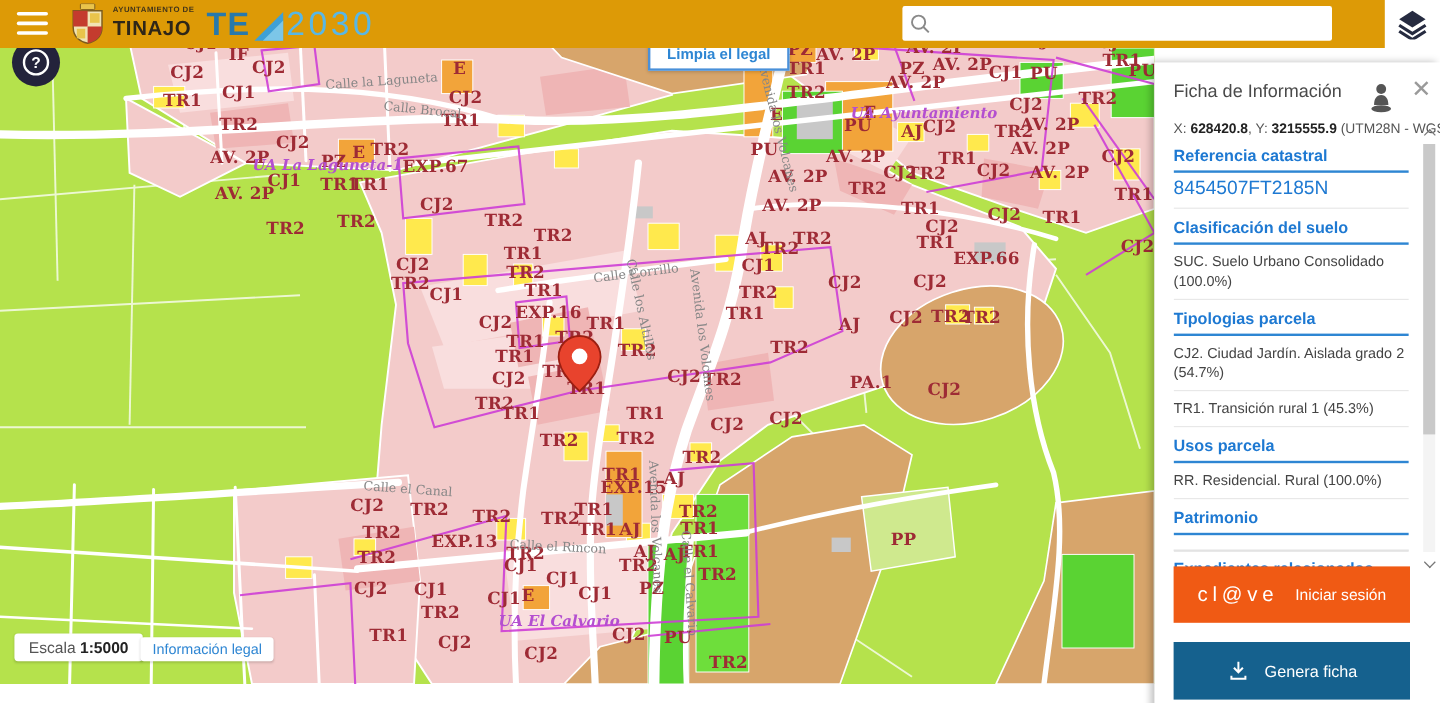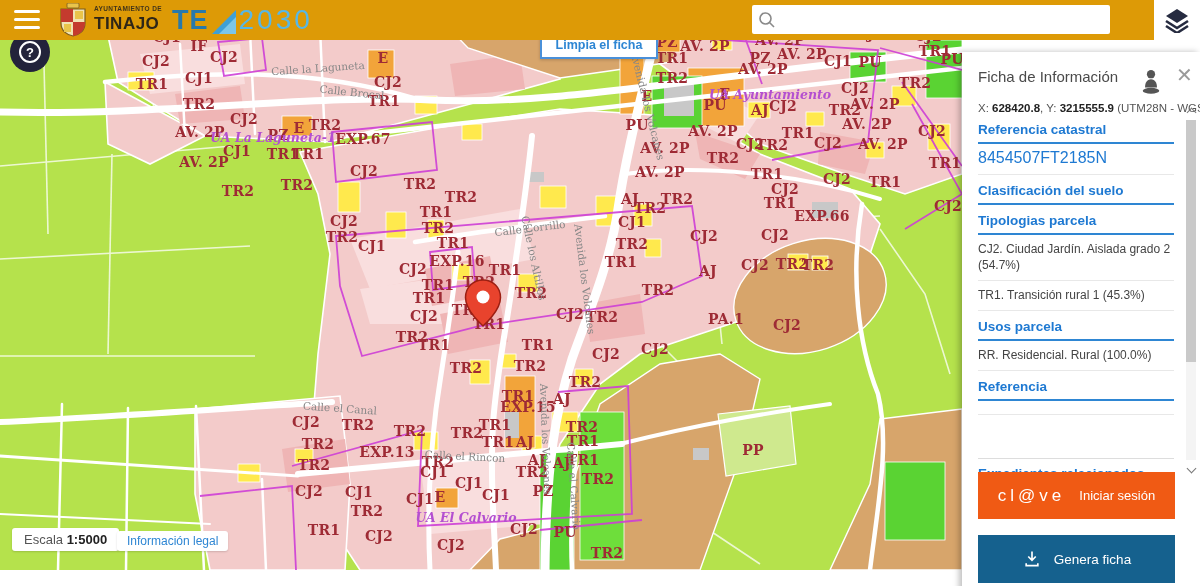--- a/index.html
+++ b/index.html
@@ -390,21 +390,21 @@
       <svg width="38" height="48" viewBox="0 0 38 48">
         <path d="M19,1 C9,1 1.5,8.5 1.5,18.5 C1.5,32 19,47 19,47 C19,47 36.5,32 36.5,18.5 C36.5,8.5 29,1 19,1 Z" fill="#e8432d" stroke="#9b1f12" stroke-width="1.5"></path>
         <circle cx="19" cy="18" r="6.5" fill="#ffffff"></circle>
       </svg>
     </div>
 
     <div id="help-btn">
       <div class="ring">?</div>
     </div>
 
-    <div id="clean-btn">Limpia el ficha</div>
+    <div id="clean-btn">Limpia el legal</div>
 
     <div id="scale-box">
       <span>Escala </span><b>1:5000</b>
     </div>
     <div id="legal-btn">Información legal</div>
   </div>
 
   <div id="header">
     <div id="hamburger">
         <span></span>
@@ -462,32 +462,35 @@
     <div id="close-btn">✕</div>
 
     <div id="coords">
       <span>X: </span><b>628420.8</b><span>, Y: </span><b>3215555.9</b><span> (UTM28N - WGS84)</span>
     </div>
 
     <div id="panel-scroll">
         <div class="sec-h">Referencia catastral</div>
         <div class="sec-item"><a class="item-link" href="#">8454507FT2185N</a></div>
         <div class="sec-h">Clasificación del suelo</div>
+        <div class="sec-item">
+          <div>SUC. Suelo Urbano Consolidado (100.0%)</div>
+        </div>
         <div class="sec-h">Tipologias parcela</div>
         <div class="sec-item">
           <div>CJ2. Ciudad Jardín. Aislada grado 2 (54.7%)</div>
         </div>
         <div class="sec-item">
           <div>TR1. Transición rural 1 (45.3%)</div>
         </div>
         <div class="sec-h">Usos parcela</div>
         <div class="sec-item">
           <div>RR. Residencial. Rural (100.0%)</div>
         </div>
-        <div class="sec-h">Referencia</div>
+        <div class="sec-h">Patrimonio</div>
         <div class="sec-item"></div>
       </div>
 
     <div id="partial-heading">Expedientes relacionados</div>
 
     <div id="sb-track">
       <div id="sb-thumb"></div>
     </div>
     <div class="chev" id="sb-up"></div>
     <div class="chev" id="sb-down"></div>

